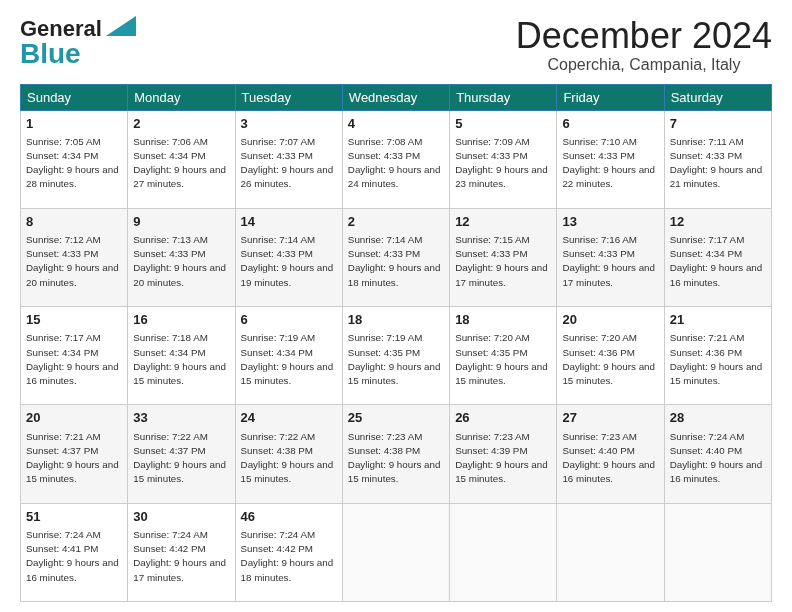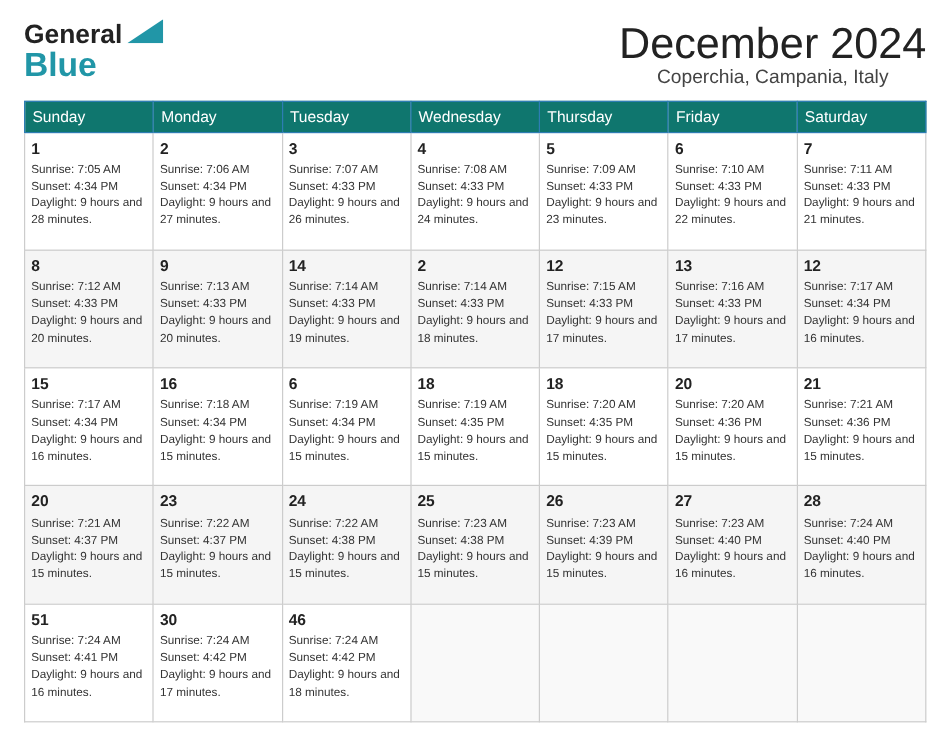--- a/index.html
+++ b/index.html
@@ -212,21 +212,21 @@
             <span class="day-num">21</span>
             <div class="day-info">Sunrise: 7:21 AM<br>Sunset: 4:36 PM<br>Daylight: 9 hours and 15 minutes.</div>
           </td>
         </tr>
         <tr>
           <td>
             <span class="day-num">20</span>
             <div class="day-info">Sunrise: 7:21 AM<br>Sunset: 4:37 PM<br>Daylight: 9 hours and 15 minutes.</div>
           </td>
           <td>
-            <span class="day-num">23</span>
+            <span class="day-num">33</span>
             <div class="day-info">Sunrise: 7:22 AM<br>Sunset: 4:37 PM<br>Daylight: 9 hours and 15 minutes.</div>
           </td>
           <td>
             <span class="day-num">24</span>
             <div class="day-info">Sunrise: 7:22 AM<br>Sunset: 4:38 PM<br>Daylight: 9 hours and 15 minutes.</div>
           </td>
           <td>
             <span class="day-num">25</span>
             <div class="day-info">Sunrise: 7:23 AM<br>Sunset: 4:38 PM<br>Daylight: 9 hours and 15 minutes.</div>
           </td>

